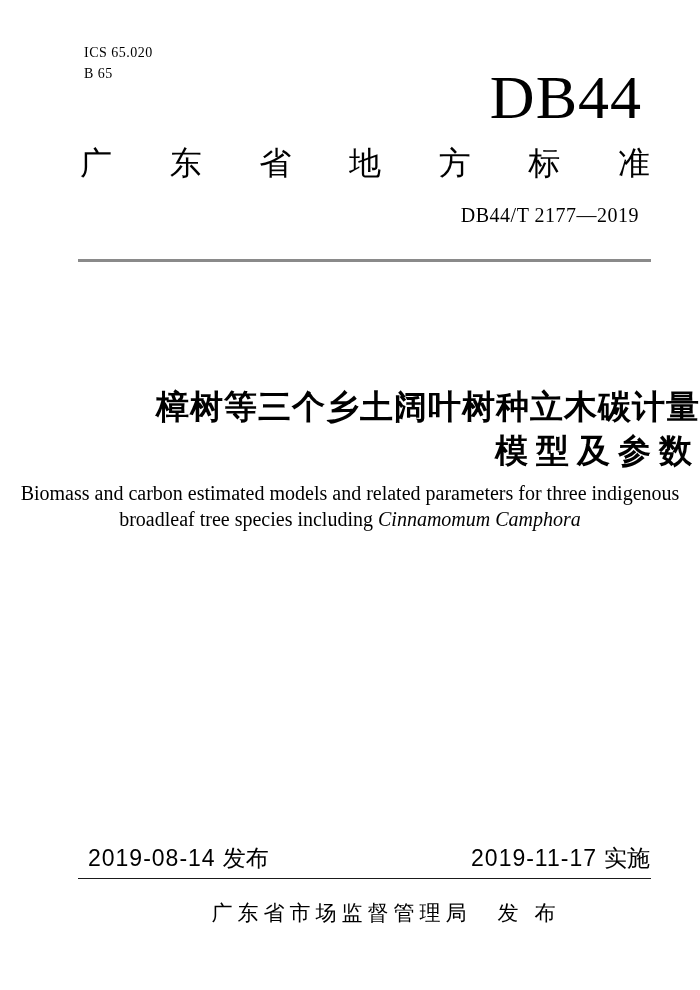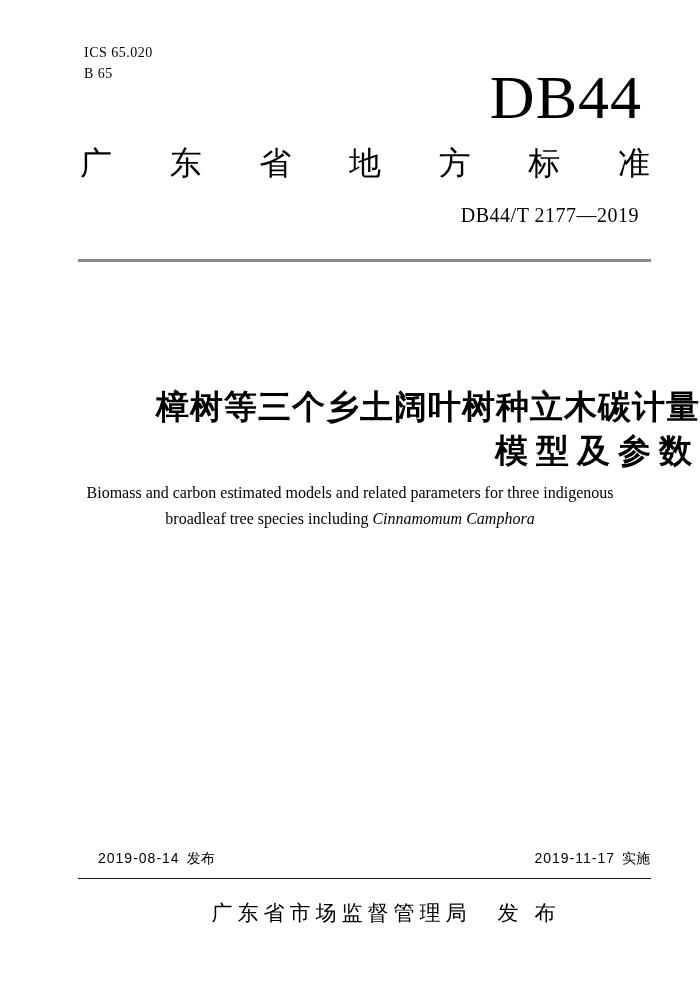--- a/index.html
+++ b/index.html
@@ -31,27 +31,27 @@
     position:absolute;left:78px;top:247px;width:573px;height:3px;background:#8a8a8a;
   }
   .title-zh{
     position:absolute;left:0;width:700px;top:373px;text-align:right;
     font-family:"Liberation Sans",sans-serif;font-weight:bold;
     font-size:33px;line-height:44px;letter-spacing:1px;
   }
   .title-zh .line2{letter-spacing:8px;}
   .title-en{
     position:absolute;left:0;width:700px;top:468px;text-align:center;
-    font-family:"Liberation Serif",serif;font-size:16px;line-height:26px;
+    font-family:"Liberation Serif",serif;font-size:20px;line-height:26px;
   }
   .title-en i{font-style:italic;}
   .dates-row{
-    position:absolute;left:98px;right:50px;top:836px;
+    position:absolute;left:88px;right:50px;top:836px;
     display:flex;justify-content:space-between;
-    font-size:14px;line-height:20px;
+    font-size:23px;line-height:20px;
   }
   .date-value{letter-spacing:1px;}
   .date-label{margin-left:7px;}
   .divider-thin{
     position:absolute;left:78px;top:866px;width:573px;height:1px;background:#1a1a1a;
   }
   .publisher-line{
     position:absolute;left:0;width:700px;top:889px;text-align:center;
     font-size:21px;line-height:24px;letter-spacing:5px;padding-left:36px;
   }

